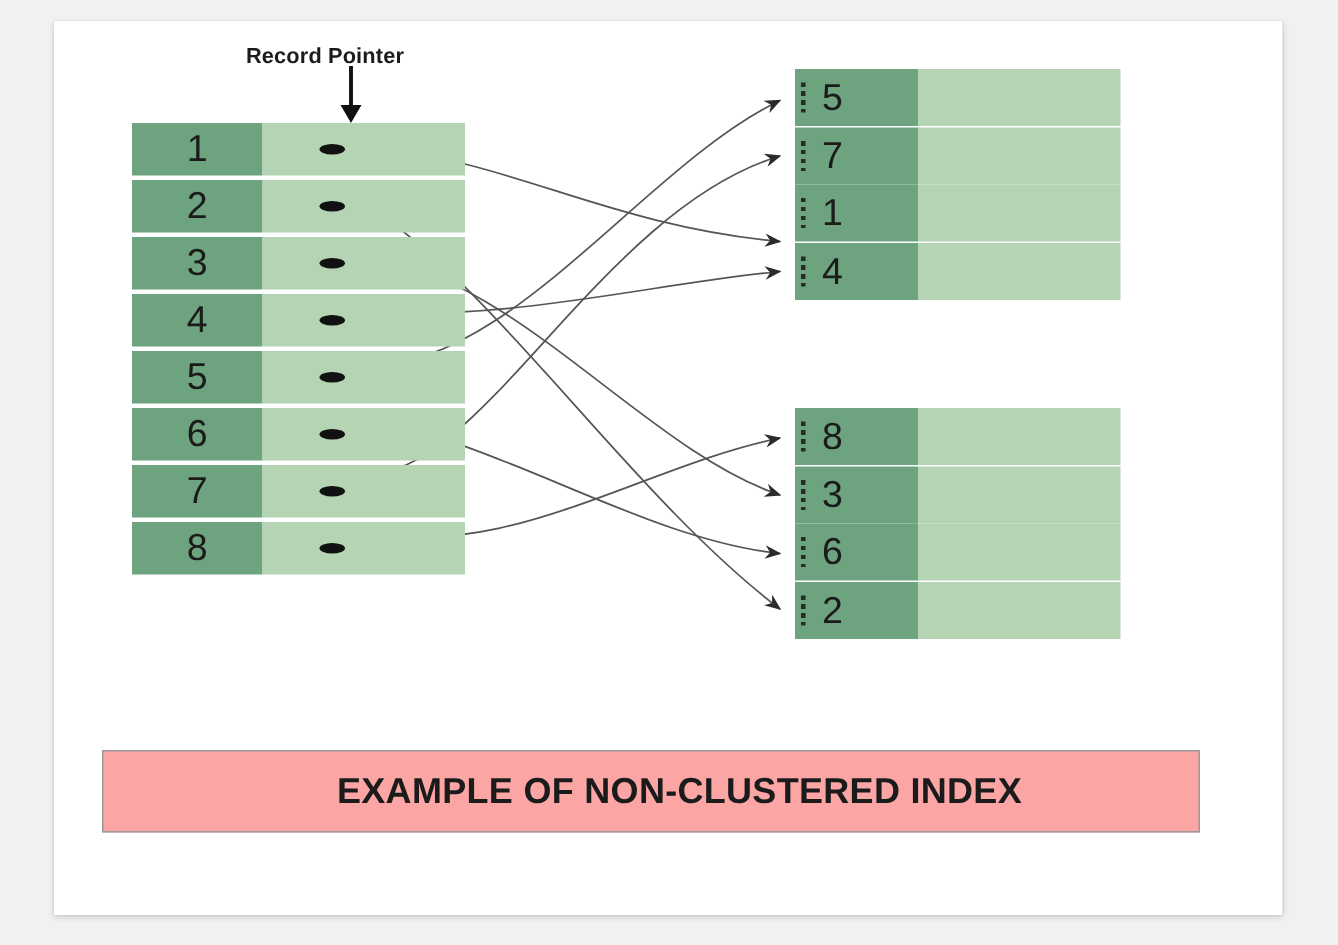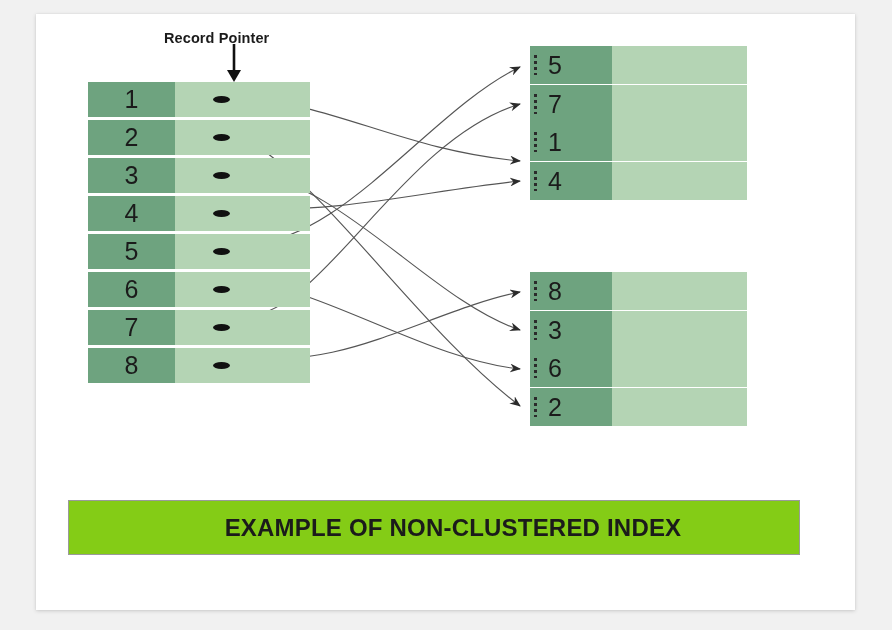--- a/index.html
+++ b/index.html
@@ -106,21 +106,21 @@
     letter-spacing: 0.1px;
     white-space: nowrap;
   }
   
   #caption-box {
     position: absolute;
     left: 68px;
     top: 500px;
     width: 732px;
     height: 55px;
-    background: #84cc16;
+    background: #fca5a5;
     border: 1px solid #9a9a9a;
     box-sizing: border-box;
     display: flex;
     align-items: center;
     justify-content: center;
     padding-left: 38px;
   }
   #caption-text {
     font-size: 24px;
     font-weight: bold;

